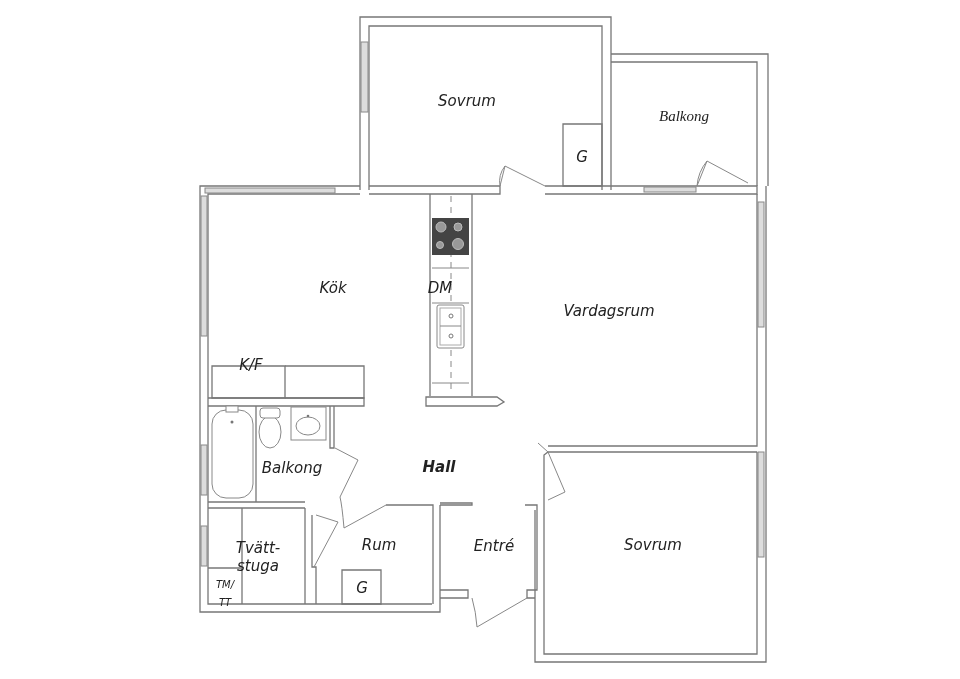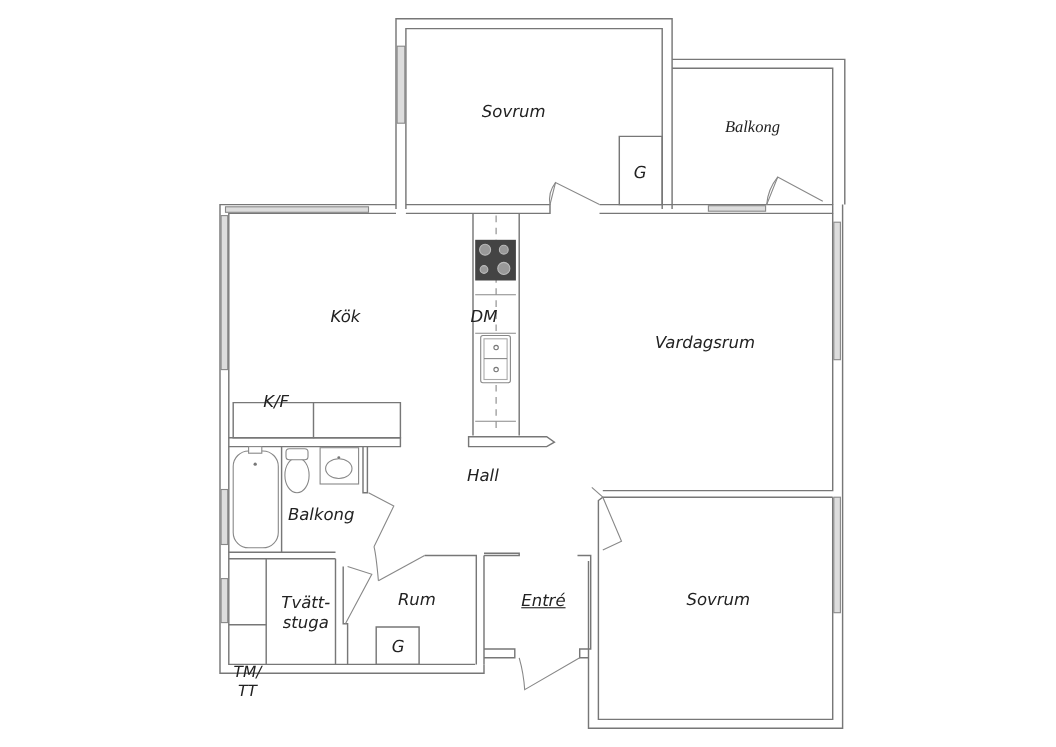--- a/index.html
+++ b/index.html
@@ -107,28 +107,28 @@
     <ellipse cx="270" cy="432" rx="11" ry="16" fill="#fff" stroke="#888"></ellipse>
     <rect x="260" y="408" width="20" height="10" rx="3" fill="#fff" stroke="#888"></rect>
     <rect x="291" y="407" width="35" height="33" fill="#fff" stroke="#888"></rect>
     <ellipse cx="308" cy="426" rx="12" ry="9" fill="#fff" stroke="#888"></ellipse>
     <circle cx="308" cy="416" r="1.3" fill="#777"></circle>
   </g>
 </svg>
 
 <div class="lbl" style="left:467px;top:101px;">Sovrum</div>
 <div class="lbl" style="left:684px;top:116px;font-family:Liberation Serif, serif;">Balkong</div>
-<div class="lbl" style="left:314px;top:288px;font-style:italic;">Kök</div>
-<div class="lbl" style="left:609px;top:311px;margin-left:32px;">Vardagsrum</div>
-<div class="lbl" style="left:439px;top:432px;">Hall</div>
+<div class="lbl" style="left:333px;top:288px;font-style:italic;">Kök</div>
+<div class="lbl" style="left:609px;top:311px;">Vardagsrum</div>
+<div class="lbl" style="left:439px;top:467px;font-weight:bold;">Hall</div>
 <div class="lbl" style="left:292px;top:468px;">Balkong</div>
-<div class="lbl" style="left:278px;top:557px;white-space:pre;">Tvätt-
+<div class="lbl" style="left:258px;top:557px;white-space:pre;">Tvätt-
 stuga</div>
 <div class="lbl" style="left:379px;top:545px;font-style:italic;">Rum</div>
-<div class="lbl" style="left:494px;top:546px;text-decoration:underline;">Entré</div>
+<div class="lbl" style="left:494px;top:546px;">Entré</div>
 <div class="lbl" style="left:653px;top:545px;">Sovrum</div>
 
 <div class="lbl" style="left:582px;top:157px;">G</div>
 <div class="lbl" style="left:362px;top:588px;">G</div>
 <div class="lbl" style="left:251px;top:365px;">K/F</div>
 <div class="lbl" style="left:440px;top:288px;">DM</div>
-<div class="lbl" style="left:225px;top:620px;white-space:pre;font-size:14px;">TM/
+<div class="lbl" style="left:225px;top:594px;white-space:pre;font-size:10px;">TM/
 TT</div>
 
 </body></html>

